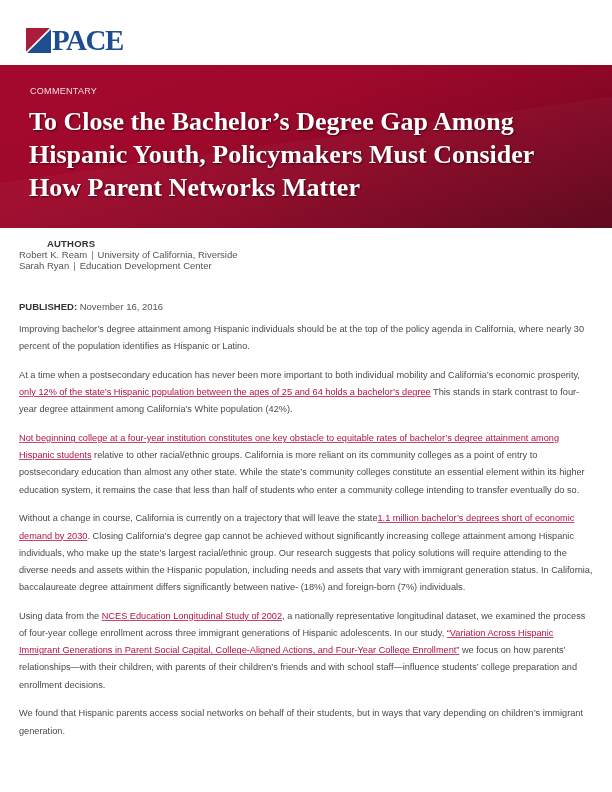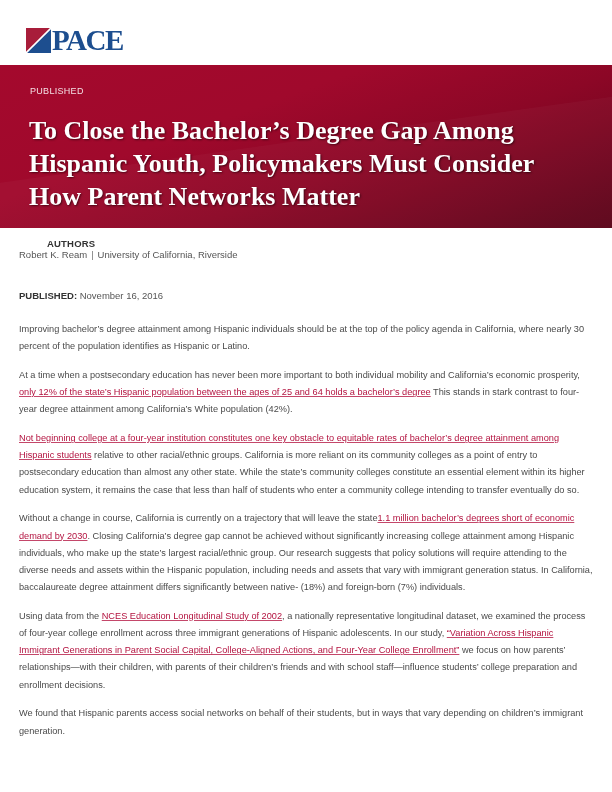--- a/index.html
+++ b/index.html
@@ -17,21 +17,21 @@
       overflow: hidden;
     }
     .banner::before {
       content: ""; position: absolute; left: -100px; top: 70px; width: 900px; height: 300px;
       background: rgba(255,255,255,0.03); transform: rotate(-8deg);
     }
     .banner-label { position: absolute; left: 30px; top: 21px; font-size: 9px; letter-spacing: 0.3px; color: #f3dfe4; }
     .banner-title {
       position: absolute; left: 29px; top: 40px; width: 560px;
       font-family: "Liberation Serif", "DejaVu Serif", serif; font-size: 26px; line-height: 33px;
-      color: #ffffff; text-shadow: 1px 1px 2px rgba(0,0,0,0.55); margin-top: 9px;
+      color: #ffffff; text-shadow: 1px 1px 2px rgba(0,0,0,0.55);
     }
 
     .meta { position: absolute; left: 19px; top: 238px; }
     .authors-head { font-size: 9.5px; font-weight: bold; color: #333; letter-spacing: 0.2px; margin-left: 28px; }
     .author { font-size: 9.5px; color: #555; }
     .author .sep { margin: 0 4px; color: #777; }
     .published { margin-top: 30px; font-size: 9.5px; color: #555; }
     .published b { color: #333; }
 
     .body { position: absolute; left: 19px; top: 321px; width: 575px; }
@@ -46,32 +46,35 @@
     <svg class="logo-mark" viewBox="0 0 25 25">
       <polygon points="0,0 25,0 0,25" fill="#a81d3a"></polygon>
       <polygon points="25,0 25,25 0,25" fill="#1d4e8f"></polygon>
       <line x1="25" y1="0" x2="0" y2="25" stroke="#ffffff" stroke-width="1.6"></line>
     </svg>
     <span class="logo-text">PACE</span>
   </div>
 </div>
 
 <div class="banner">
-  <div class="banner-label">PUBLISHED</div>
+  <div class="banner-label">COMMENTARY</div>
   <h1 class="banner-title">
     <span>To Close the Bachelor’s Degree Gap Among</span><br>
     <span>Hispanic Youth, Policymakers Must Consider</span><br>
     <span>How Parent Networks Matter</span>
   </h1>
 </div>
 
 <div class="meta">
   <div class="authors-head">AUTHORS</div>
   <div class="author">
     <span>Robert K. Ream</span><span class="sep">|</span><span>University of California, Riverside</span>
+  </div>
+  <div class="author">
+    <span>Sarah Ryan</span><span class="sep">|</span><span>Education Development Center</span>
   </div>
   <div class="published">
     <b>PUBLISHED:</b>
     <span>November 16, 2016</span>
   </div>
 </div>
 
 <div class="body">
   <p>
     <span>Improving bachelor’s degree attainment among Hispanic individuals should be at the top of the policy agenda in California, where nearly 30 percent of the population identifies as Hispanic or Latino.</span>

